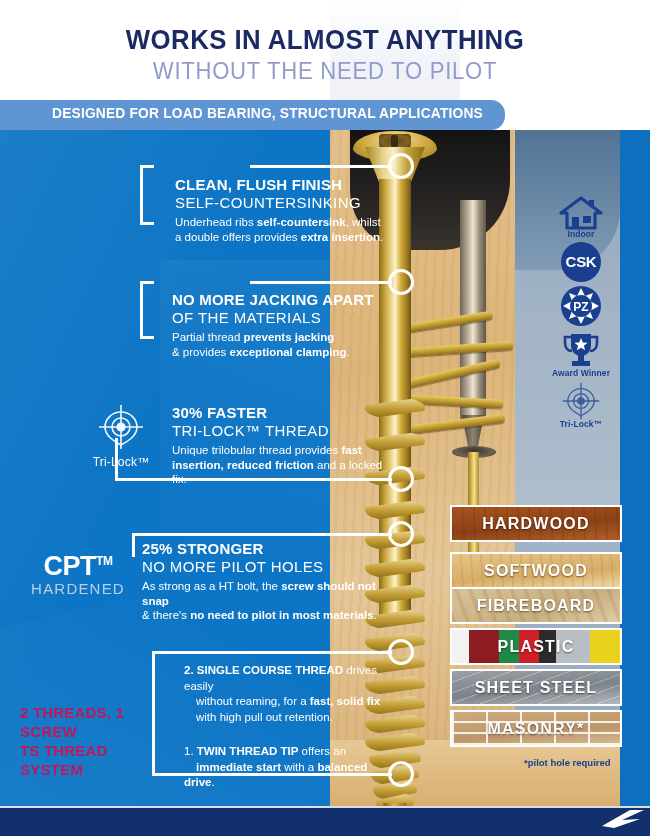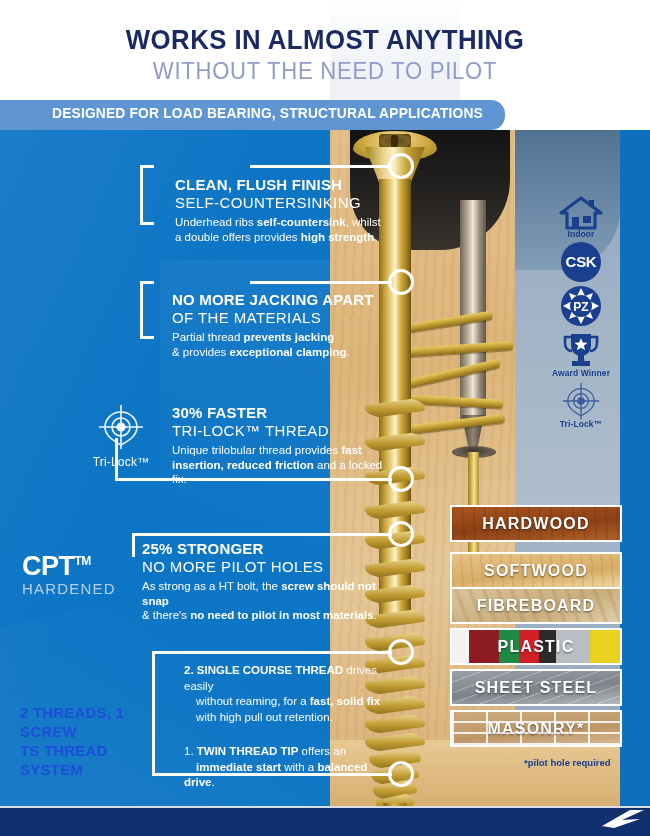--- a/index.html
+++ b/index.html
@@ -178,21 +178,21 @@
   .c-h2 { font-size:15px; font-weight:normal; letter-spacing:.4px; line-height:18px; }
   .c-body { font-size:11.5px; line-height:14.5px; margin-top:3px; font-weight:normal; }
   .c-body b { font-weight:bold; }
 
   
   .logo-label { color:#ffffff; text-align:center; }
   .trilock-label { font-size:12px; letter-spacing:.2px; margin-top:1px; }
   .cpt-main { font-size:27px; font-weight:bold; color:#ffffff; letter-spacing:-.5px; }
   .cpt-main sup { font-size:12px; vertical-align:super; }
   .cpt-sub { font-size:15px; color:#b8cfe6; letter-spacing:1.2px; margin-top:-2px; }
-  .ts-block { color:#1d4ed8; font-size:15px; font-weight:bold; line-height:19px; letter-spacing:.2px; }
+  .ts-block { color:#be185d; font-size:15px; font-weight:bold; line-height:19px; letter-spacing:.2px; }
 
   
   .mat {
     position:absolute; left:450px; width:172px; height:37px;
     border:2px solid #ffffff; overflow:hidden;
   }
   .mat span {
     position:absolute; left:0; top:0; width:100%; height:100%;
     display:flex; align-items:center; justify-content:center;
     color:#ffffff; font-size:16px; font-weight:bold; letter-spacing:1.2px;
@@ -295,21 +295,21 @@
 </div>
 
 <div class="lead" style="left:250px;top:165px;width:142px"></div>
 <div class="ring" style="left:388px;top:153px"></div>
 <div class="bracket" style="left:140px;top:165px;width:14px;height:60px;border-top:3px solid #fff;border-bottom:3px solid #fff"></div>
 <div class="callout" style="left:175px;top:176px;width:210px">
   <div class="c-h1">CLEAN, FLUSH FINISH</div>
   <div class="c-h2">SELF-COUNTERSINKING</div>
   <div class="c-body">
     <span>Underhead ribs </span><b>self-countersink</b><span>, whilst</span><br>
-    <span>a double offers provides </span><b>high strength</b><span>.</span>
+    <span>a double offers provides </span><b>extra insertion</b><span>.</span>
   </div>
 </div>
 
 <div class="lead" style="left:250px;top:281px;width:142px"></div>
 <div class="ring" style="left:388px;top:269px"></div>
 <div class="bracket" style="left:140px;top:281px;width:14px;height:58px;border-top:3px solid #fff;border-bottom:3px solid #fff"></div>
 <div class="callout" style="left:172px;top:291px;width:215px">
   <div class="c-h1">NO MORE JACKING APART</div>
   <div class="c-h2">OF THE MATERIALS</div>
   <div class="c-body">
@@ -338,21 +338,21 @@
   <div class="c-h2">TRI-LOCK™ THREAD</div>
   <div class="c-body">
     <span>Unique trilobular thread provides </span><b>fast</b><span></span><br>
     <b>insertion, reduced friction</b><span> and a locked fix.</span>
   </div>
 </div>
 
 <div class="lead" style="left:135px;top:533px;width:257px"></div>
 <div class="bracket" style="left:132px;top:533px;width:6px;height:24px;border-top:none;border-bottom:none"></div>
 <div class="ring" style="left:388px;top:521px"></div>
-<div style="position:absolute;left:22px;top:551px;width:112px;text-align:left;">
+<div style="position:absolute;left:22px;top:551px;width:112px;text-align:center;">
   <div class="cpt-main">
     <span>CPT</span><sup>TM</sup>
   </div>
   <div class="cpt-sub">HARDENED</div>
 </div>
 <div class="callout" style="left:142px;top:540px;width:250px">
   <div class="c-h1">25% STRONGER</div>
   <div class="c-h2">NO MORE PILOT HOLES</div>
   <div class="c-body">
     <span>As strong as a HT bolt, the </span><b>screw should not snap</b><span></span><br>

